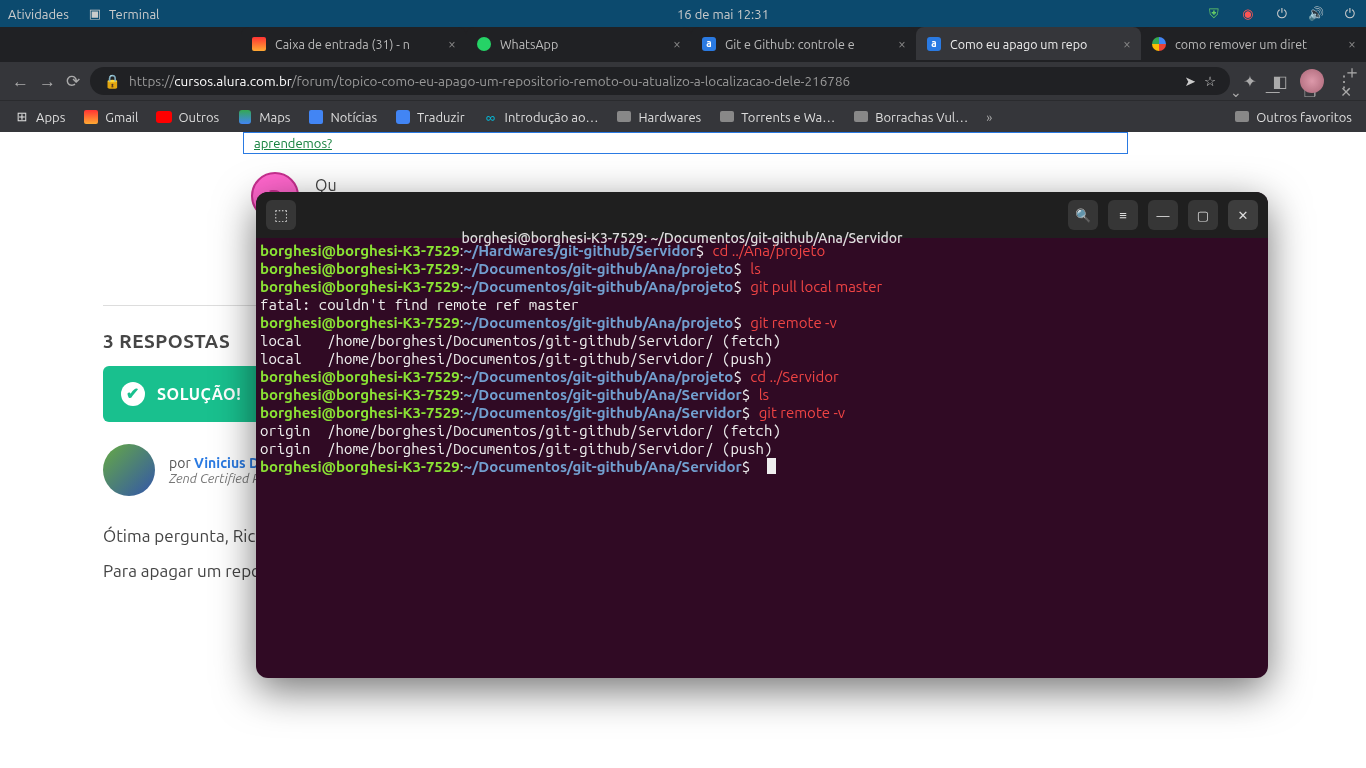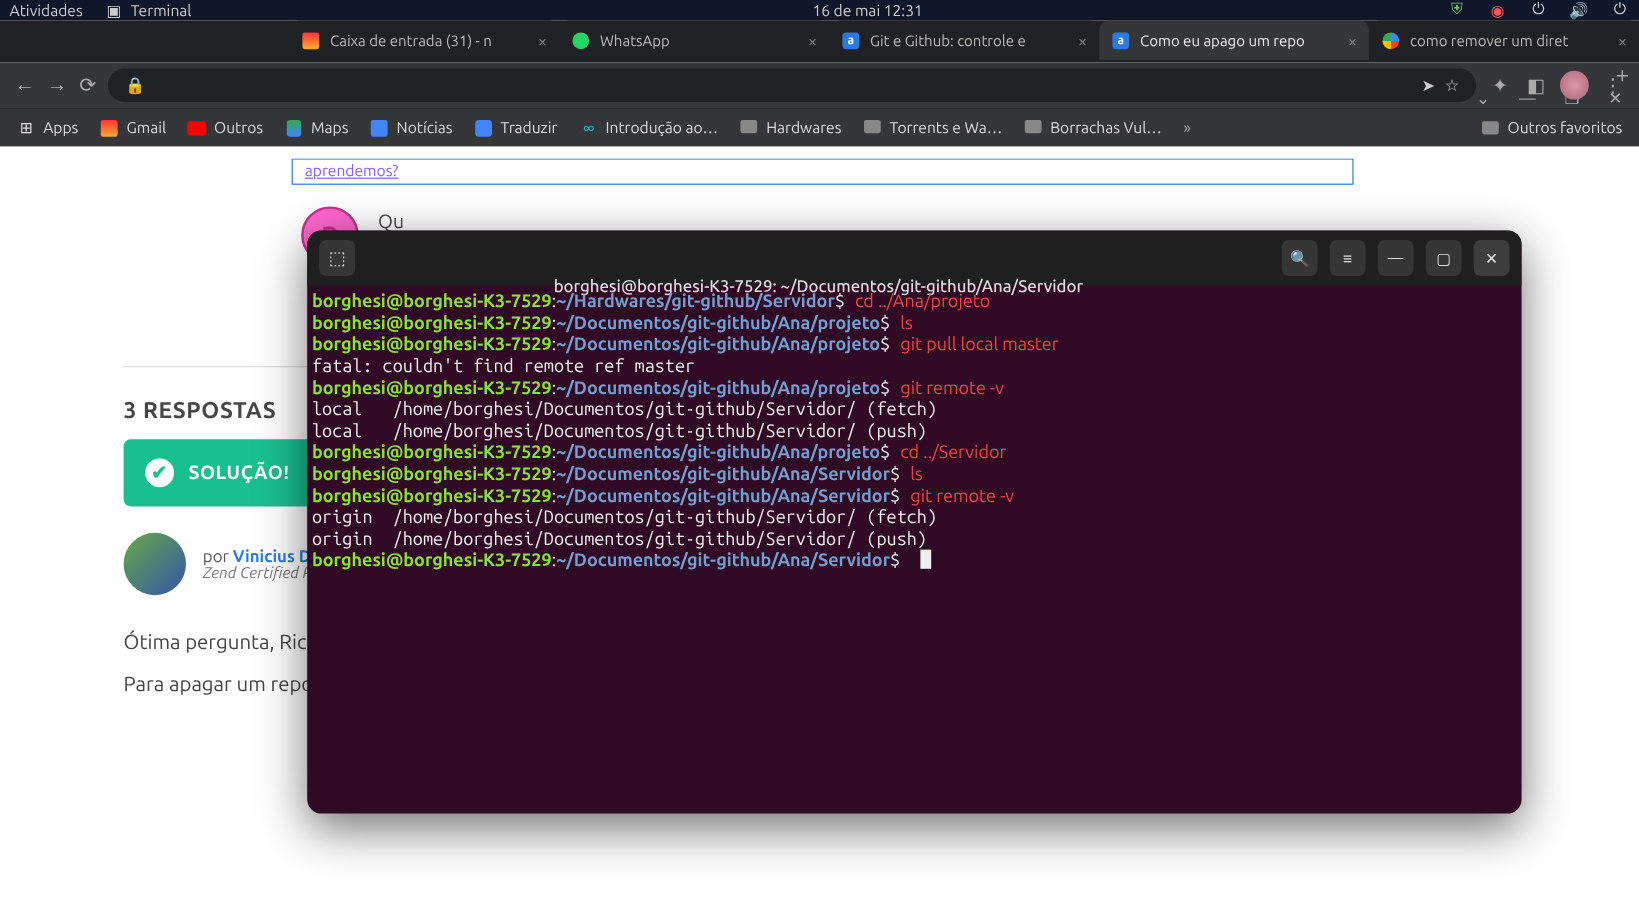--- a/index.html
+++ b/index.html
@@ -1,19 +1,19 @@
 <!DOCTYPE html>
 <html><head>
 <meta charset="utf-8">
 <style>
 * { margin:0; padding:0; box-sizing:border-box; font-family:"Ubuntu","Segoe UI",sans-serif; }
 body { width:1366px; height:768px; overflow:hidden; background:#fff; position:relative; }
 
 
-.gnome-bar { height:17px; background:#0f172a; color:#ccc; display:flex; align-items:center; font-size:13px; padding:0 8px; }
+.gnome-bar { height:27px; background:#0c4a6e; color:#ccc; display:flex; align-items:center; font-size:13px; padding:0 8px; }
 .gnome-left { display:flex; gap:18px; align-items:center; }
 .gnome-center { position:absolute; left:50%; transform:translateX(-50%);margin-left:40px; }
 .gnome-right { margin-left:auto; display:flex; gap:18px; align-items:center; }
 .gnome-app { display:flex; align-items:center; gap:6px; }
 .tray-ico { width:16px; height:16px; display:inline-flex; align-items:center; justify-content:center; }
 
 
 .tab-strip { height:35px; background:#202124; display:flex; align-items:flex-end; padding-left:8px;flex-direction:column; }
 .tab { height:33px; width:225px; background:#202124; color:#bbb; font-size:12.5px; display:flex; align-items:center; padding:0 10px; border-radius:8px 8px 0 0; gap:8px; position:relative; }
 .tab.active { background:#35363a; color:#eee; }
@@ -34,21 +34,21 @@
 
 .bm-bar { height:32px; background:#35363a; border-top:1px solid #2a2b2e; display:flex; align-items:center; gap:18px; padding:0 14px; font-size:13px; color:#ddd; }
 .bm { display:flex; align-items:center; gap:6px; white-space:nowrap; }
 .bm-ico { width:16px; height:16px; display:inline-flex; align-items:center; justify-content:center; }
 .bm-sep { margin-left:auto; display:flex; align-items:center; gap:14px; }
 .folder-ico::before { content:""; width:14px; height:11px; background:#888; border-radius:2px; display:inline-block; }
 
 
 .page { position:absolute; top:132px; left:0; right:0; bottom:0; background:#fff; overflow:hidden; }
 .content { width:1200px; margin:0 auto; padding:0 20px; position:relative; }
-.video-link { border:1px solid #2a7ae2; padding:0; margin-left:140px; width:885px; height:22px; color:#8b5cf6; font-size:13px; display:flex; align-items:center; padding-left:10px; text-decoration:underline; }
+.video-link { border:1px solid #2a7ae2; padding:0; margin-left:140px; width:885px; height:22px; color:#15803d; font-size:13px; display:flex; align-items:center; padding-left:10px; text-decoration:underline; }
 .asker { display:flex; gap:16px; margin:18px 0 0 148px; }
 .asker-av { width:48px; height:48px; border-radius:50%; background:#f6c; border:2px solid #c6308f; display:flex; align-items:center; justify-content:center; font-size:22px; color:#c6308f; font-weight:600; }
 .asker-txt { font-size:16px; color:#444; line-height:1.7; }
 .hr { border-top:1px solid #ddd; margin:24px 0 24px 0; }
 .answers-h { font-size:19px; font-weight:700; color:#464646; letter-spacing:.5px; }
 .solution { margin-top:14px; background:#19c08e; color:#fff; border-radius:6px; height:56px; display:flex; align-items:center; gap:12px; padding:0 18px; font-weight:700; font-size:16px; letter-spacing:.5px; }
 .sol-check { width:24px; height:24px; border-radius:50%; background:#fff; color:#19c08e; display:flex; align-items:center; justify-content:center; font-size:16px; }
 .answerer { display:flex; gap:14px; margin-top:22px; align-items:center; }
 .ans-av { width:52px; height:52px; border-radius:50%; background:linear-gradient(135deg,#6a4,#35a); }
 .ans-meta .by { font-size:14px; color:#555; }
@@ -146,20 +146,23 @@
     <span>✕</span>
   </div>
 </div>
 
 <div class="toolbar">
   <span class="nav-btn">←</span>
   <span class="nav-btn">→</span>
   <span class="nav-btn">⟳</span>
   <div class="omnibox">
     <span>🔒</span>
+    <span>
+      <span style="color:#9a9a9a">https://</span><span class="url-host">cursos.alura.com.br</span><span class="url-path">/forum/topico-como-eu-apago-um-repositorio-remoto-ou-atualizo-a-localizacao-dele-216786</span>
+    </span>
     <span style="margin-left:auto">➤</span>
     <span>☆</span>
   </div>
   <span class="tb-ico">✦</span>
   <span class="tb-ico">◧</span>
   <span class="avatar"></span>
   <span class="tb-ico">⋮</span>
 </div>
 
 <div class="bm-bar">

